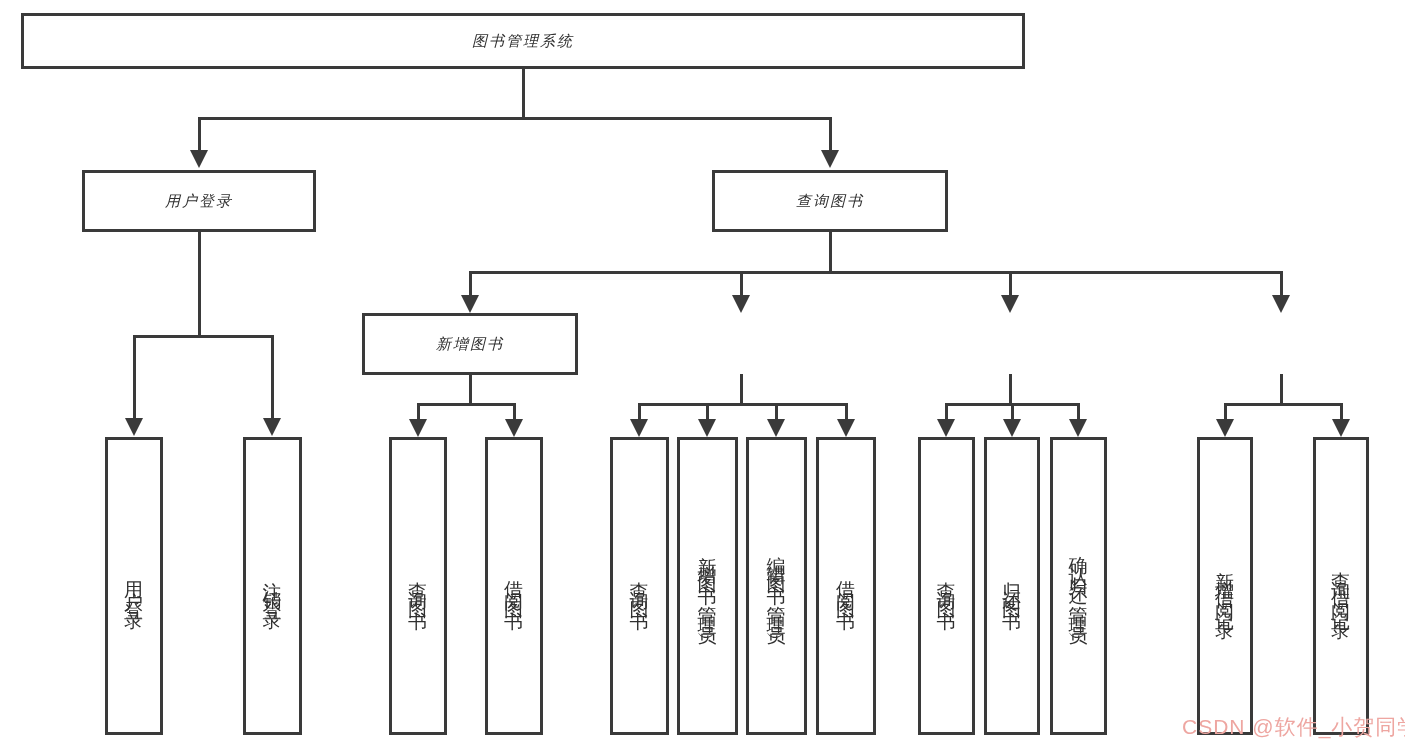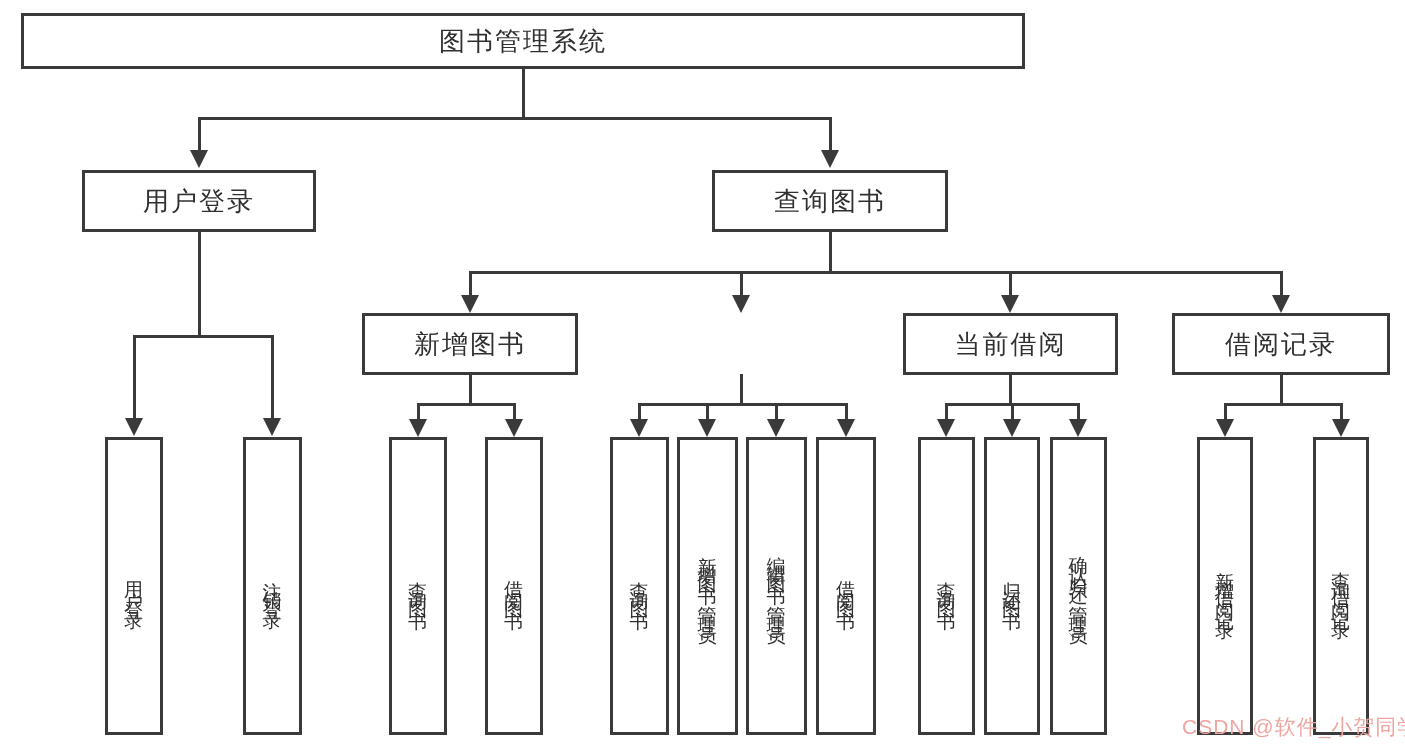--- a/index.html
+++ b/index.html
@@ -14,23 +14,24 @@
   .node {
     position:absolute;
     box-sizing:border-box;
     border:3px solid #3a3a3a;
     background:#ffffff;
     display:flex;
     align-items:center;
     justify-content:center;
   }
   .hlabel {
-    font-size:26px;
+    font-size:15px;
     letter-spacing:2px;
     white-space:nowrap;
+    font-style:italic;
   }
   .vtext {
     writing-mode:vertical-lr;
     text-orientation:upright;
     font-size:19px;
     letter-spacing:10px;
     line-height:1;
     white-space:nowrap;
   }
   .vline, .hline { position:absolute; background:#3a3a3a; }
@@ -63,26 +64,20 @@
 
   <div class="node" style="left:82px;top:170px;width:234px;height:62px">
     <span class="hlabel">用户登录</span>
   </div>
   <div class="node" style="left:712px;top:170px;width:236px;height:62px">
     <span class="hlabel">查询图书</span>
   </div>
 
   <div class="node" style="left:362px;top:313px;width:216px;height:62px">
     <span class="hlabel">新增图书</span>
-  </div>
-  <div class="node" style="left:903px;top:313px;width:215px;height:62px">
-    <span class="hlabel">当前借阅</span>
-  </div>
-  <div class="node" style="left:1172px;top:313px;width:218px;height:62px">
-    <span class="hlabel">借阅记录</span>
   </div>
 
   <div class="node" style="left:105px;top:437px;width:58px;height:298px">
     <span class="vtext">用户登录</span>
   </div>
   <div class="node" style="left:243px;top:437px;width:59px;height:298px">
     <span class="vtext">注销登录</span>
   </div>
   <div class="node" style="left:389px;top:437px;width:58px;height:298px">
     <span class="vtext">查询图书</span>

